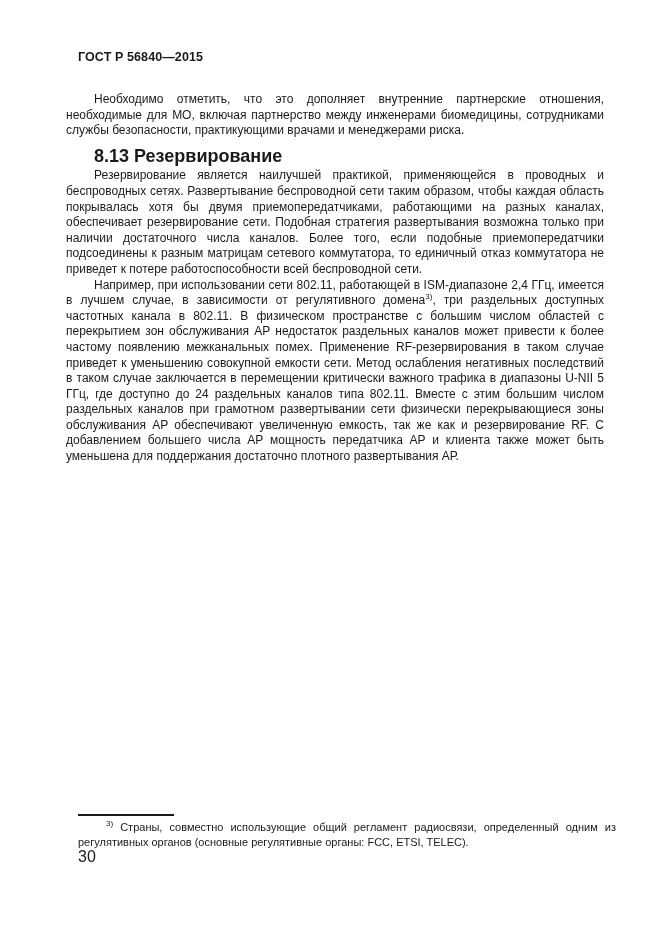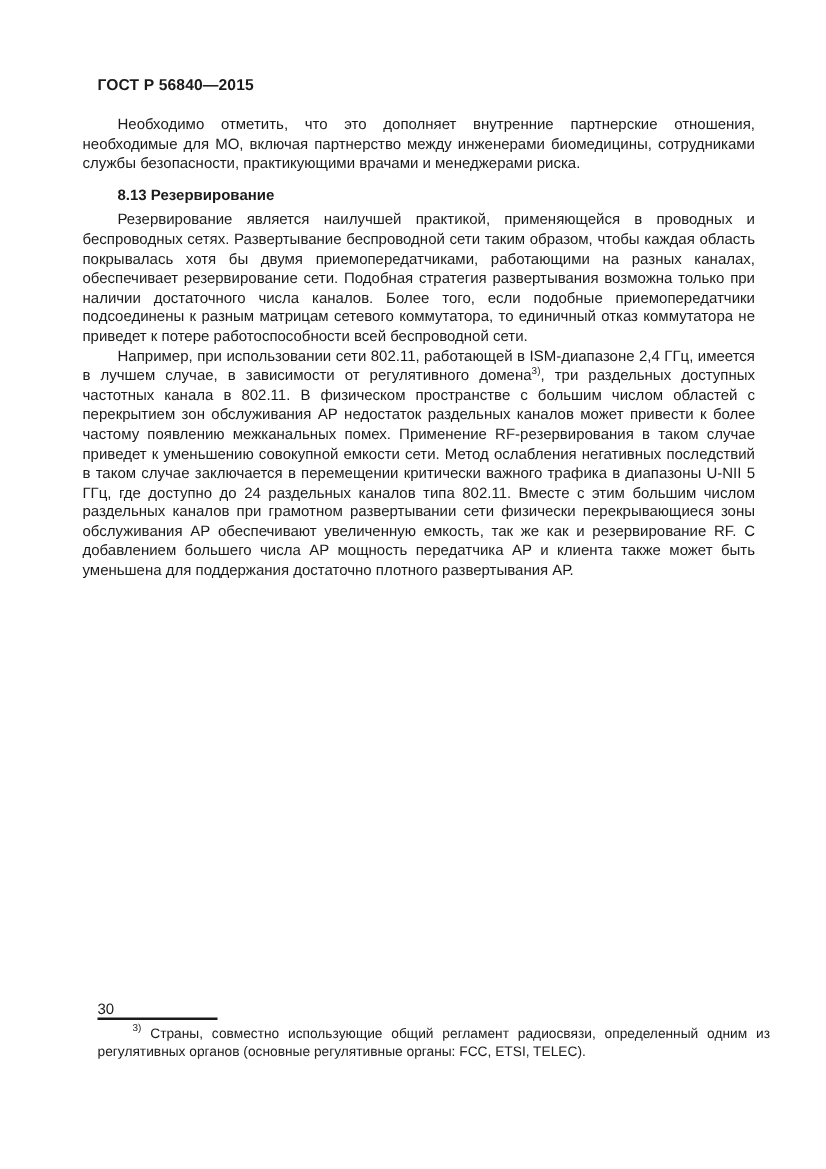--- a/index.html
+++ b/index.html
@@ -1,42 +1,42 @@
 <!DOCTYPE html>
 <html><head>
 <meta charset="utf-8">
 <style>
   html, body { margin: 0; padding: 0; }
   body {
     width: 661px; height: 935px; background: #ffffff; position: relative; overflow: hidden;
     font-family: "Liberation Sans", "DejaVu Sans", sans-serif; color: #1a1a1a;
   }
   .page-header {
-    position: absolute; left: 78px; top: 61px;
+    position: absolute; left: 78px; top: 50px;
     font-size: 12.5px; font-weight: bold; letter-spacing: 0.1px;
   }
   .body-text {
     position: absolute; left: 66px; width: 538px;
     font-size: 12px; line-height: 15.6px; text-align: justify;
   }
   .para { margin: 0; text-indent: 28px; }
   .section-title {
-    margin: 10px 0 4px 0; text-indent: 28px; font-weight: bold; font-size: 12px;
+    margin: 10px 0 4px 0; text-indent: 28px; font-weight: bold; font-size: 18px;
   }
   sup { font-size: 8px; line-height: 0; vertical-align: 5px; }
   .footnote-rule {
     position: absolute; left: 78px; top: 814px; width: 96px; height: 1.5px; background: #1a1a1a;
   }
   .footnote {
     position: absolute; left: 78px; top: 820px; width: 538px;
     font-size: 11px; line-height: 14.5px; text-align: justify;
   }
   .footnote p { margin: 0; text-indent: 28px; }
   .page-number {
-    position: absolute; left: 78px; top: 800px; font-size: 12px;
+    position: absolute; left: 78px; top: 848px; font-size: 16px;
   }
 </style>
 </head>
 <body>
 
 <div class="page-header">ГОСТ Р 56840—2015</div>
 
 <div class="body-text" style="top:92px;">
   <p class="para">Необходимо отметить, что это дополняет внутренние партнерские отношения, необходимые для МО, включая партнерство между инженерами биомедицины, сотрудниками службы безопасности, практикующими врачами и менеджерами риска.</p>
   <p class="section-title">8.13 Резервирование</p>

